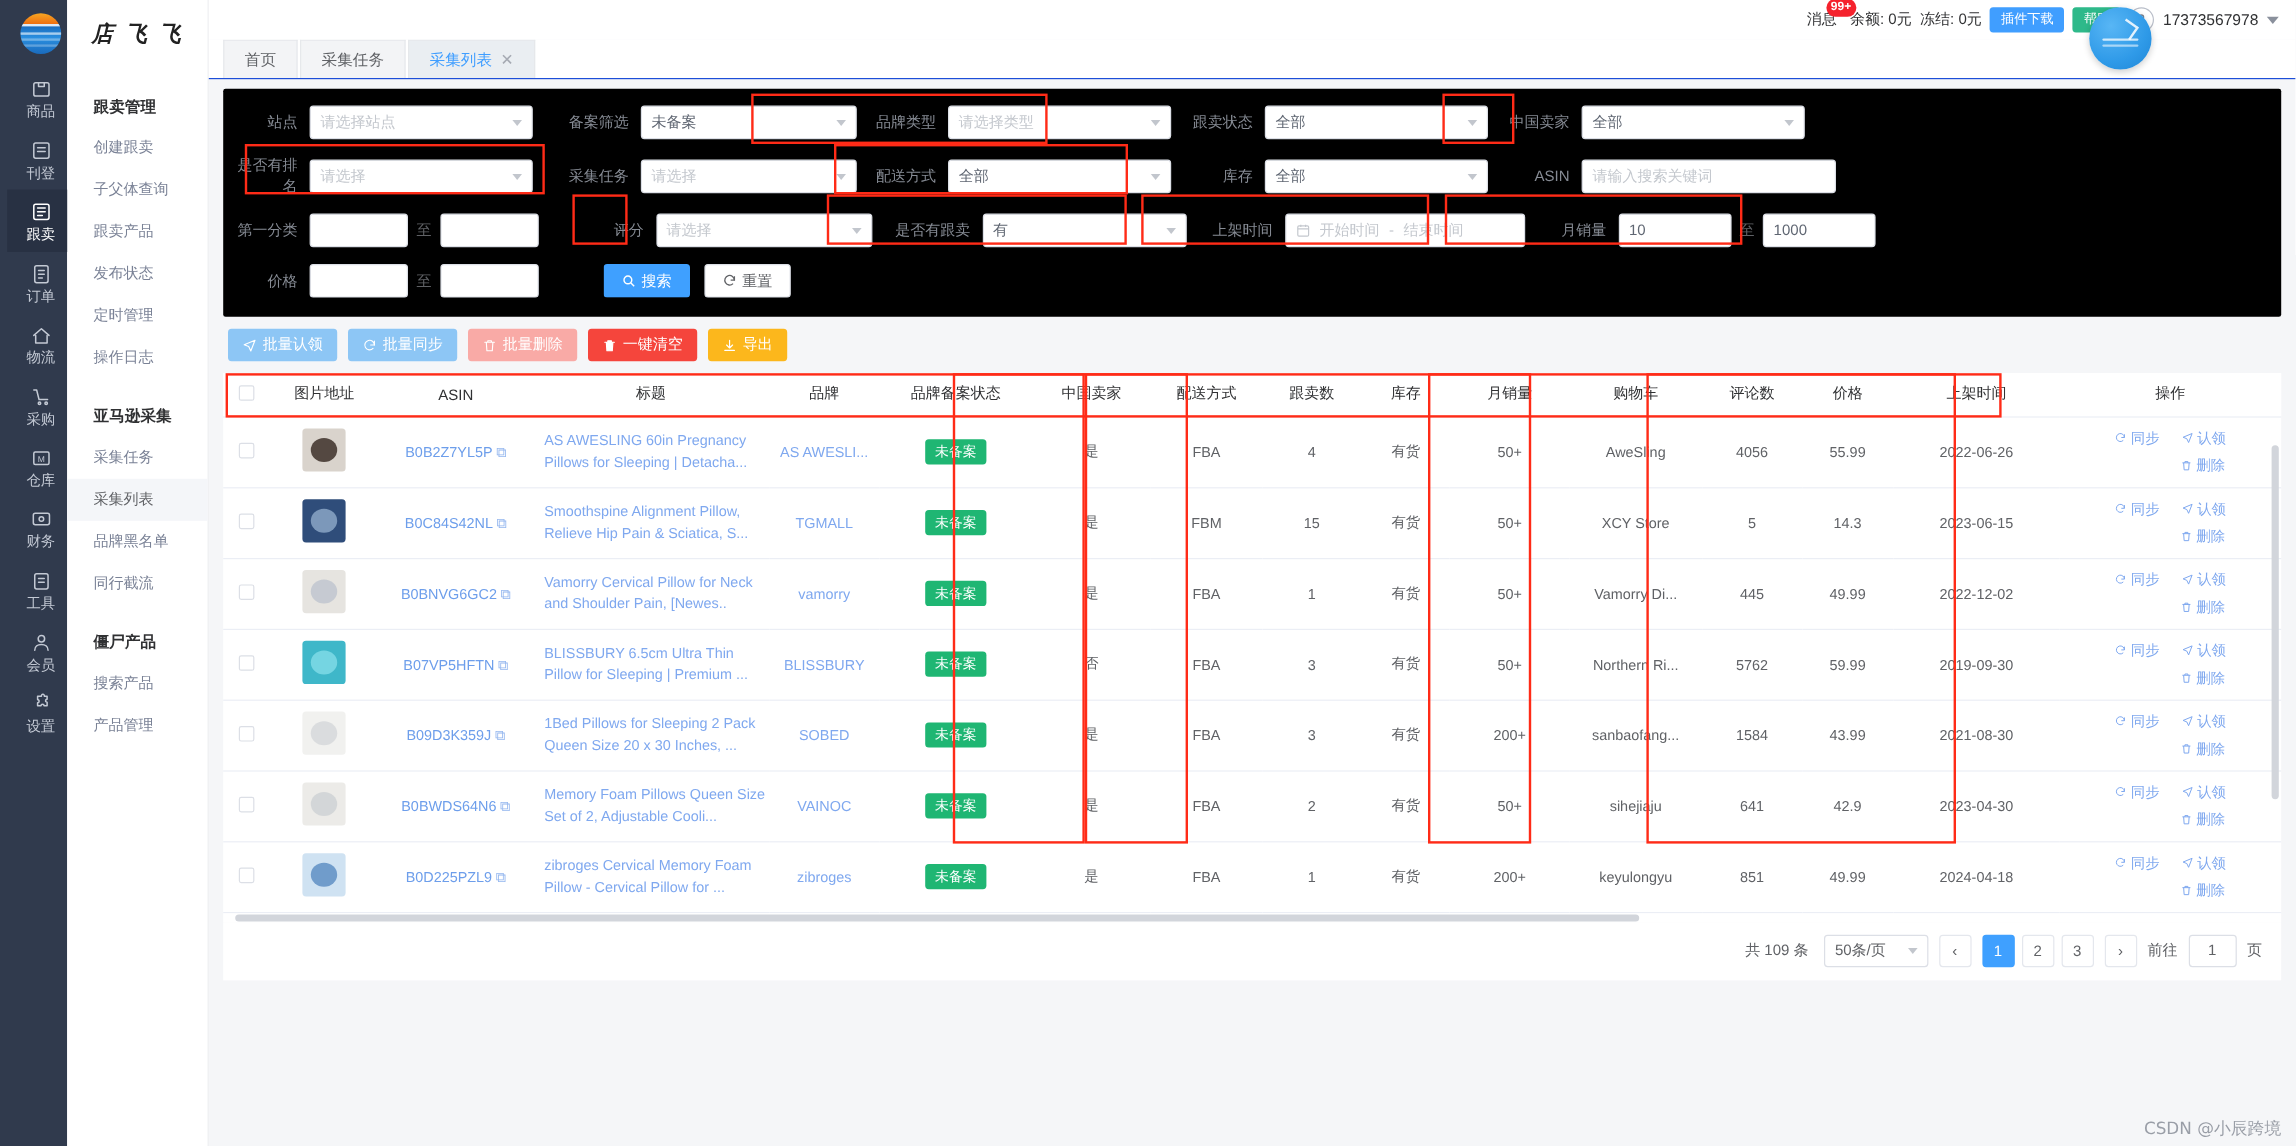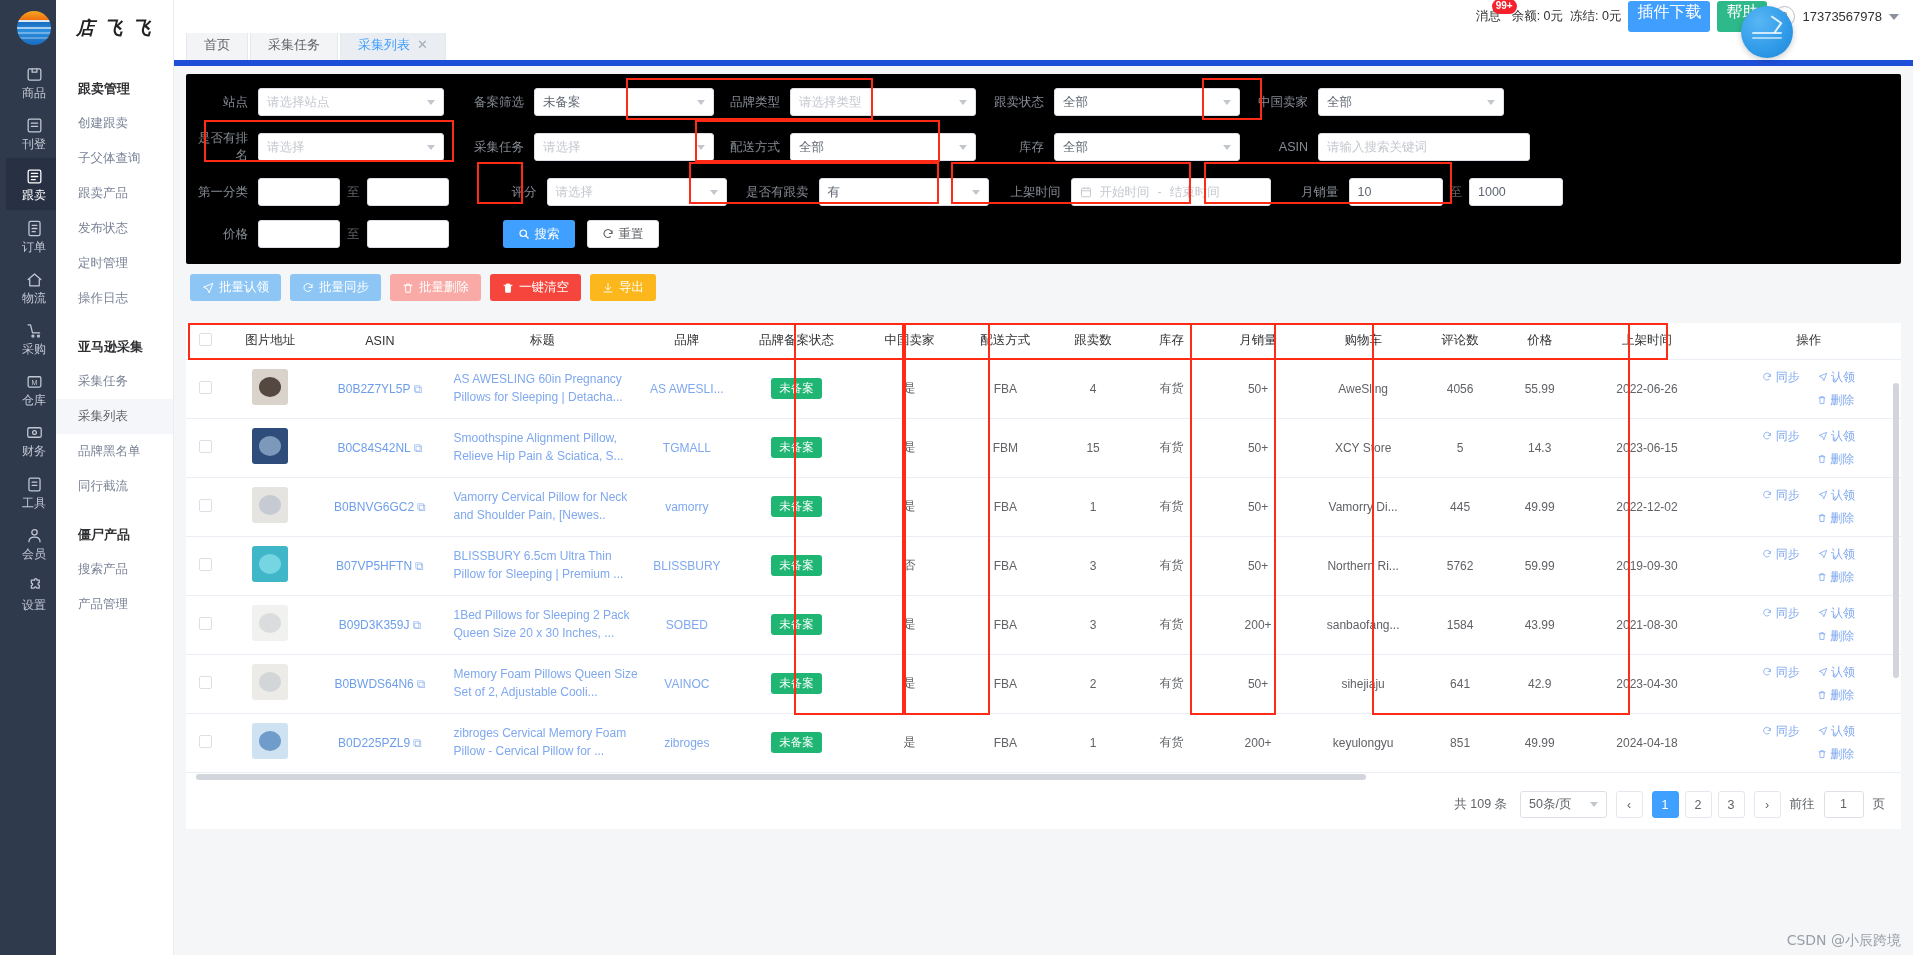--- a/index.html
+++ b/index.html
@@ -67,22 +67,22 @@
   }
   .msg-wrap { position: relative; display: flex; align-items: center; margin-right: 4px; }
   .msg-text { font-size: 12.5px; color: #303133; }
   .badge {
     position: absolute; top: -9px; left: 16px; background: #f5222d; color: #fff;
     font-size: 10px; line-height: 14px; height: 15px; padding: 0 4px; border-radius: 8px;
     font-weight: 700;
   }
   .money { font-size: 12.5px; color: #303133; }
   .pill {
-    height: 31px; line-height: 21px; padding: 0 9px; border-radius: 3px;
-    font-size: 16px; color: #fff; cursor: pointer;
+    height: 21px; line-height: 21px; padding: 0 9px; border-radius: 3px;
+    font-size: 11px; color: #fff; cursor: pointer;
   }
   .pill.blue { background: #409eff; }
   .pill.green { background: #2eb98a; }
   .avatar {
     width: 21px; height: 21px; border-radius: 50%; border: 1px solid #b9bec9;
     display: flex; align-items: center; justify-content: center; color: #7b8290;
   }
   .phone { font-size: 13px; color: #303133; }
   .caret-down { width: 0; height: 0; border-left: 5px solid transparent; border-right: 5px solid transparent; border-top: 6px solid #8a909c; }
 
@@ -96,21 +96,21 @@
     background: rgba(255,255,255,.75); border-radius:2px;
     box-shadow: 0 5px 0 rgba(255,255,255,.55);
   }
   .float-ball:before {
     content:""; position:absolute; left:26px; top:12px; width:11px; height:11px;
     border-right:2px solid rgba(255,255,255,.85); border-top:2px solid rgba(255,255,255,.85);
     transform: rotate(35deg);
   }
 
   
-  .tabbar { height: 33px; background: #fff; display: flex; align-items: flex-end; padding-left: 12px; border-bottom: 6px solid #1d4ed8; flex: none; }
+  .tabbar { height: 33px; background: #fff; display: flex; align-items: flex-end; padding-left: 12px; border-bottom: 1px solid #1d4ed8; flex: none; }
   .tab {
     height: 32px; line-height: 32px; padding: 0 17px; font-size: 13px; color: #606266;
     background: #f3f4f6; border: 1px solid #e6e8eb; border-bottom: none; margin-right: 2px;
     cursor: pointer; display: flex; align-items: center; gap: 7px;
   }
   .tab.active { background: #eaeef2; color: #409eff; }
   .tab .x { font-size: 13px; color: #a6aab3; }
 
   .content { flex: 1; overflow: hidden; padding: 8px 12px 0 12px; }
 
@@ -140,21 +140,21 @@
     height: 28px; padding: 0 14px; border-radius: 3px; font-size: 12.5px;
     display: inline-flex; align-items: center; gap: 5px; cursor: pointer; border: 1px solid transparent;
   }
   .btn-primary { background: #3fa0ff; color: #fff; }
   .btn-plain { background: #fff; color: #606266; border-color: #dcdfe6; }
 
   
   .hl { position: absolute; border: 2px solid #ff2b17; pointer-events: none; z-index: 30; }
 
   
-  .actionbar { display: flex; gap: 9px; padding: 10px 0 22px 4px; }
+  .actionbar { display: flex; gap: 9px; padding: 10px 0 10px 4px; }
   .abtn {
     height: 27px; padding: 0 12px; border-radius: 3px; font-size: 12.5px; color: #fff;
     display: inline-flex; align-items: center; gap: 5px; cursor: pointer;
   }
   .abtn.lightblue { background: #8dc6f5; }
   .abtn.pink { background: #f9aaa6; }
   .abtn.red { background: #f5453c; }
   .abtn.orange { background: #fcb71c; }
 
   

